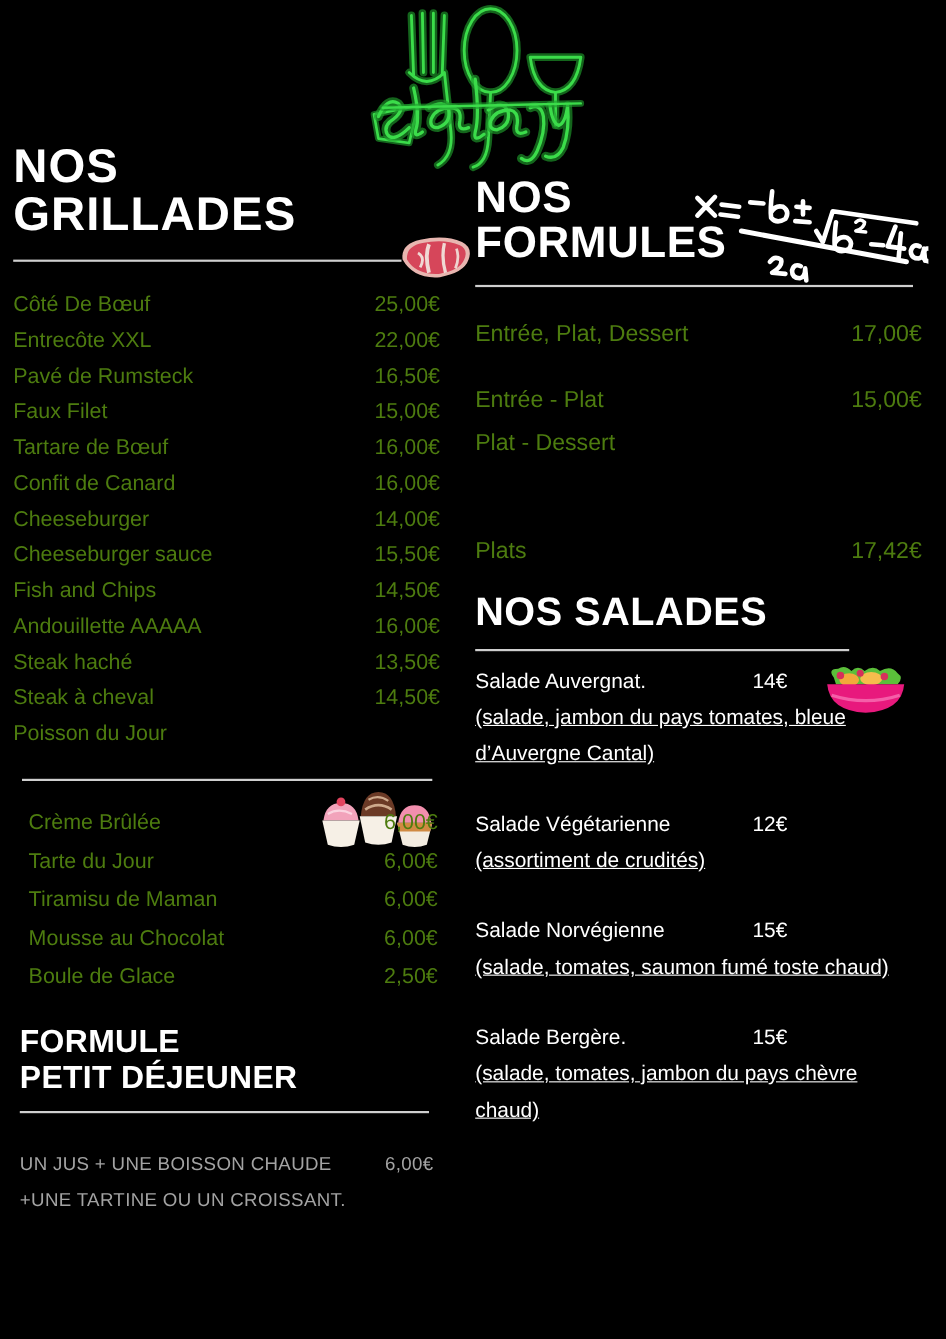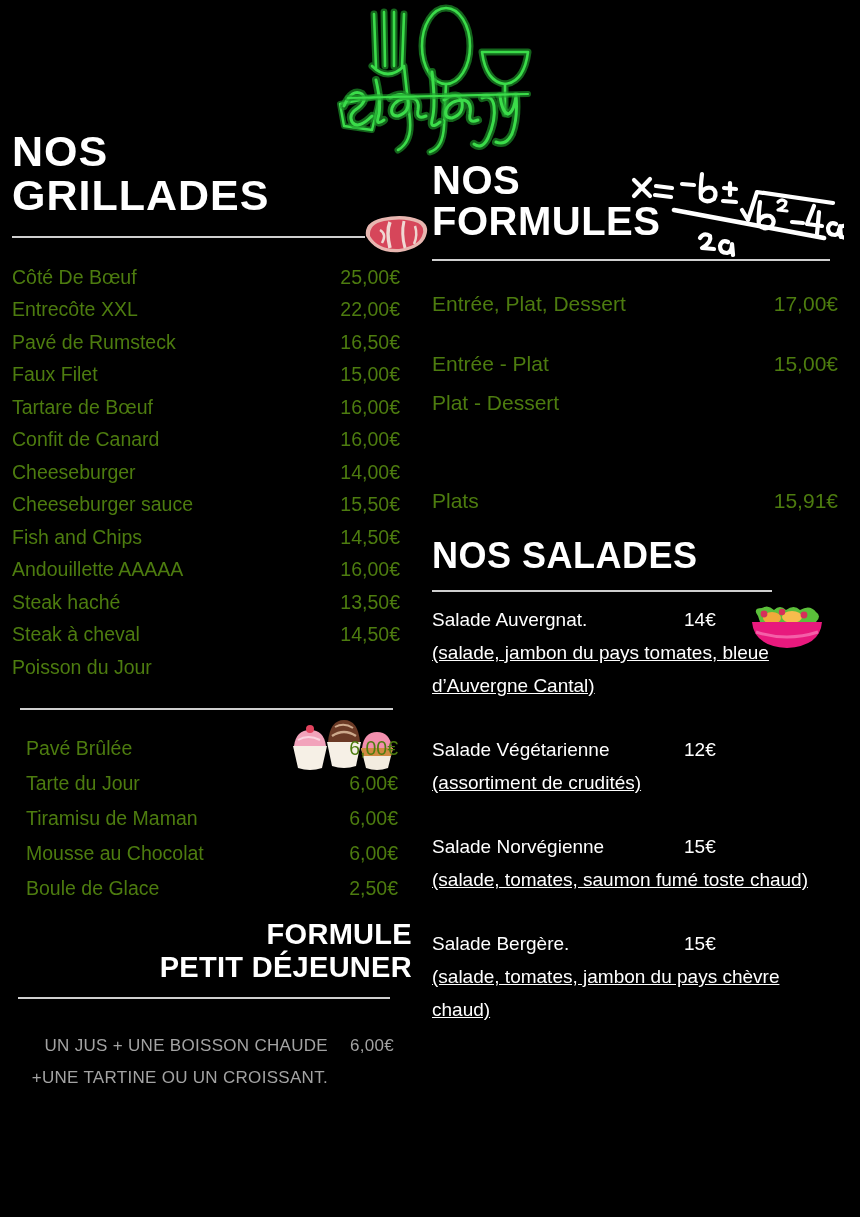--- a/index.html
+++ b/index.html
@@ -396,21 +396,21 @@
           <span class="pr"></span>
         </div>
     </div>
   </section>
 
   <section style="margin-top:18px;">
     <hr class="rule" style="margin:14px 19px 0 20px;">
 
     <div class="items desserts-list">
       <div class="row">
-          <span class="nm">Pavé Brûlée</span>
+          <span class="nm">Crème Brûlée</span>
           <span class="pr">6,00€</span>
         </div>
       <div class="row">
           <span class="nm">Tarte du Jour</span>
           <span class="pr">6,00€</span>
         </div>
       <div class="row">
           <span class="nm">Tiramisu de Maman</span>
           <span class="pr">6,00€</span>
         </div>
@@ -418,21 +418,21 @@
           <span class="nm">Mousse au Chocolat</span>
           <span class="pr">6,00€</span>
         </div>
       <div class="row">
           <span class="nm">Boule de Glace</span>
           <span class="pr">2,50€</span>
         </div>
     </div>
   </section>
 
-  <section style="margin-top:4px;text-align:right;">
+  <section style="margin-top:17px;">
     <h2 class="heading h-formule-pd">
       <span>FORMULE</span><br>
       <span>PETIT DÉJEUNER</span>
     </h2>
     <hr class="rule" style="margin:14px 22px 0 18px;">
 
     <div class="pd-block">
       <div class="pd-inner">
         <div class="pd-text">UN JUS + UNE BOISSON CHAUDE +UNE TARTINE OU UN CROISSANT.</div>
         <div class="pd-price">6,00€</div>
@@ -461,21 +461,21 @@
           <span class="pr">15,00€</span>
         </div>
       <div style="height:18px;"></div>
       <div class="row">
           <span class="nm">Plat - Dessert</span>
           <span class="pr"></span>
         </div>
       <div class="sp-3"></div>
       <div class="row">
           <span class="nm">Plats</span>
-          <span class="pr">15,91€</span>
+          <span class="pr">17,42€</span>
         </div>
     </div>
   </section>
 
   <section style="margin-top:27px;">
     <h2 class="heading h-salades">NOS SALADES</h2>
     <hr class="rule" style="margin:15px 88px 0 12px;">
 
     <div class="salades-list">
       <div class="salad">

